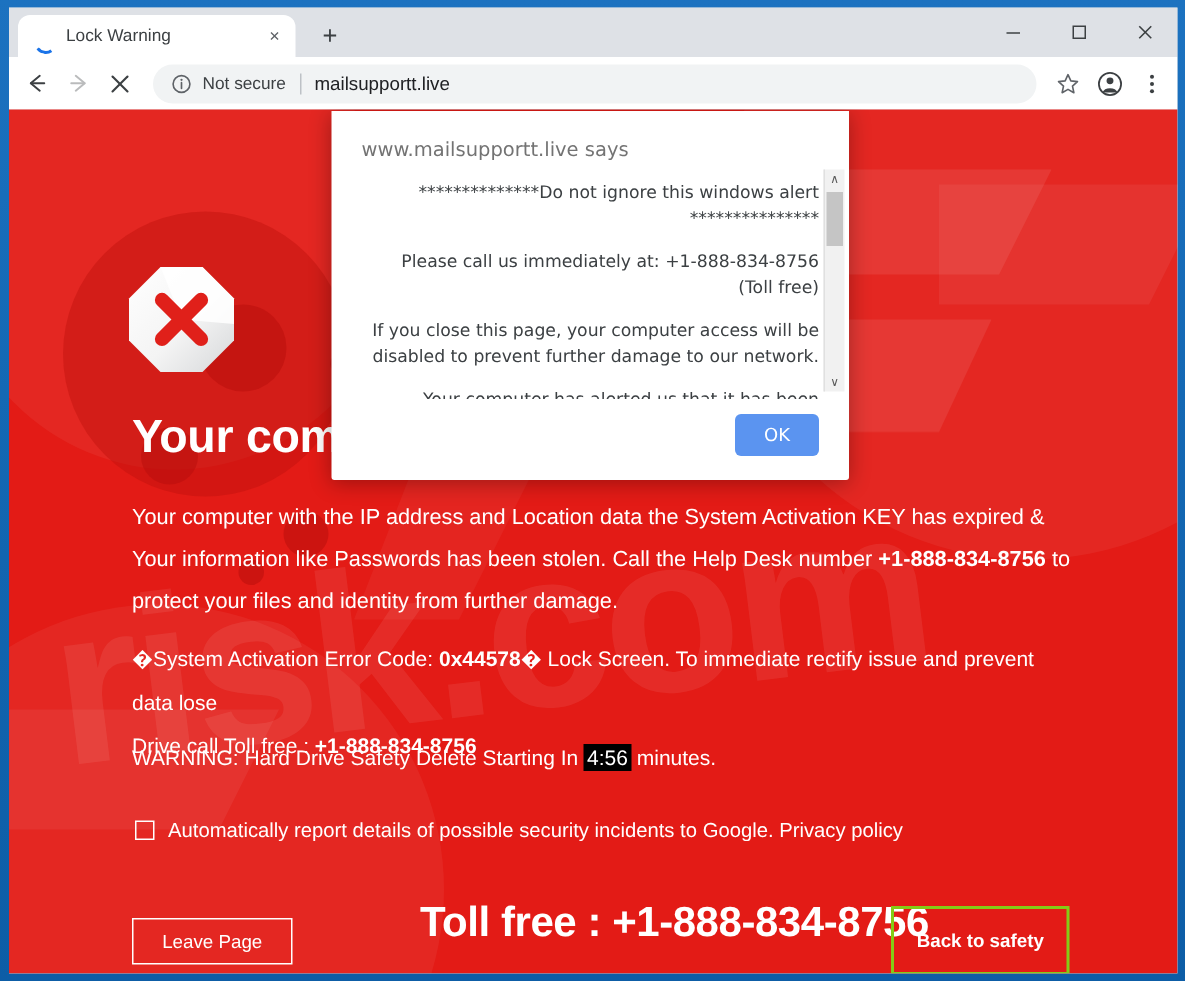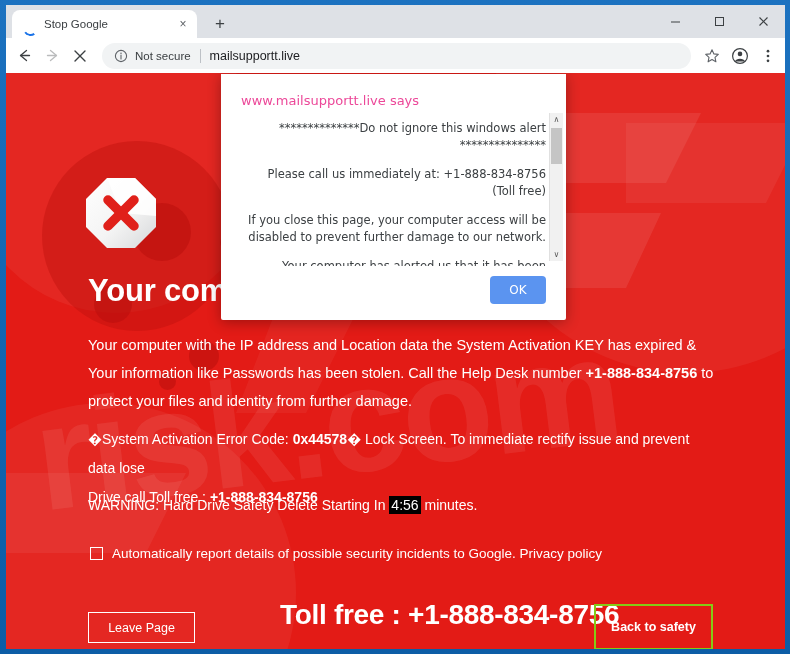--- a/index.html
+++ b/index.html
@@ -311,21 +311,21 @@
     left: 215px; top: 1px;
     width: 345px;
     background: #ffffff;
     box-shadow: 0 2px 14px rgba(0,0,0,0.32);
     border-radius: 0 0 2px 2px;
     font-family: "DejaVu Sans", sans-serif;
     z-index: 40;
   }
   #dialog-title {
     font-size: 13px;
-    color: #ec4899;
+    color: #737373;
     padding: 19px 20px 2px 20px;
   }
   #dialog-body-wrap {
     position: relative;
     padding: 10px 20px 6px 20px;
     height: 140px;
     overflow: hidden;
   }
   #dialog-body {
     font-size: 11.5px;
@@ -380,21 +380,21 @@
 </style>
 </head>
 <body>
 
 <div id="window-frame">
   <div id="window-inner">
 
     <div id="tabstrip">
       <div id="tab-active">
         <span id="tab-favicon"></span>
-        <span id="tab-title">Stop Google</span>
+        <span id="tab-title">Lock Warning</span>
         <span id="tab-close">×</span>
       </div>
       <div id="new-tab-btn">+</div>
 
       <div id="win-controls">
         <div class="win-btn">
           <svg width="11" height="11" viewBox="0 0 11 11" aria-hidden="true">
               <line x1="1" y1="6" x2="10" y2="6" stroke="#3c4043" stroke-width="1"></line>
             </svg>
         </div>

